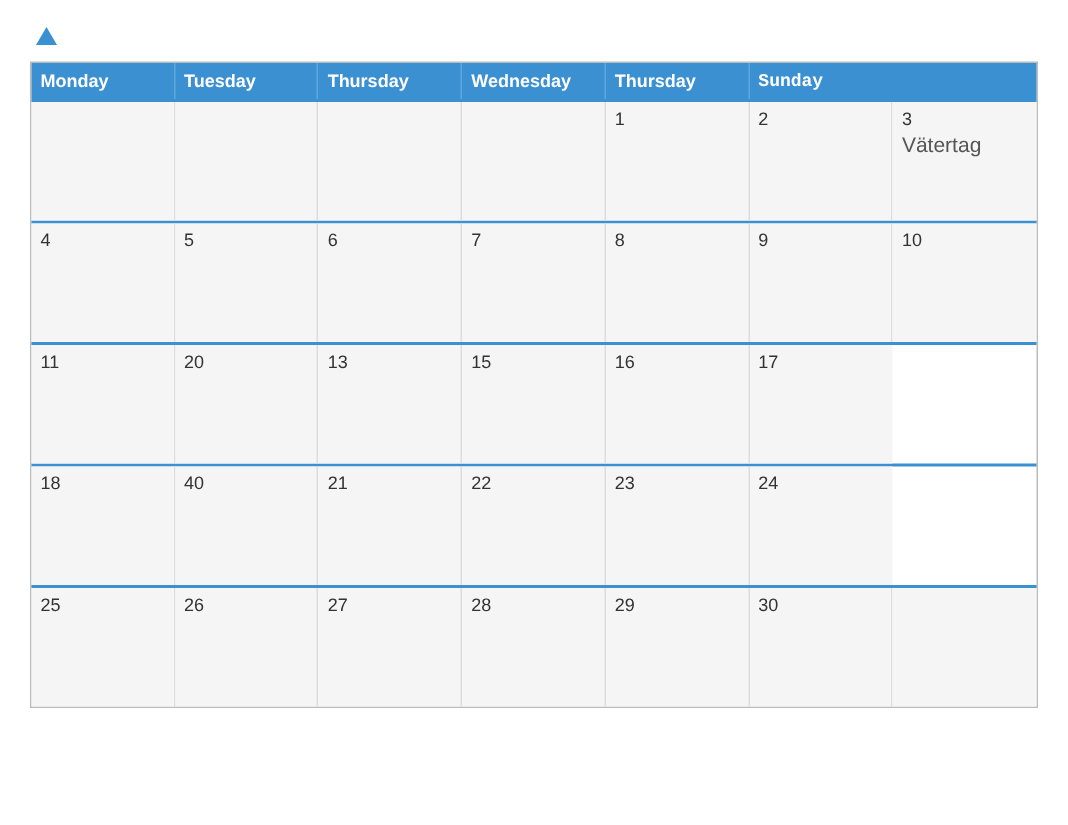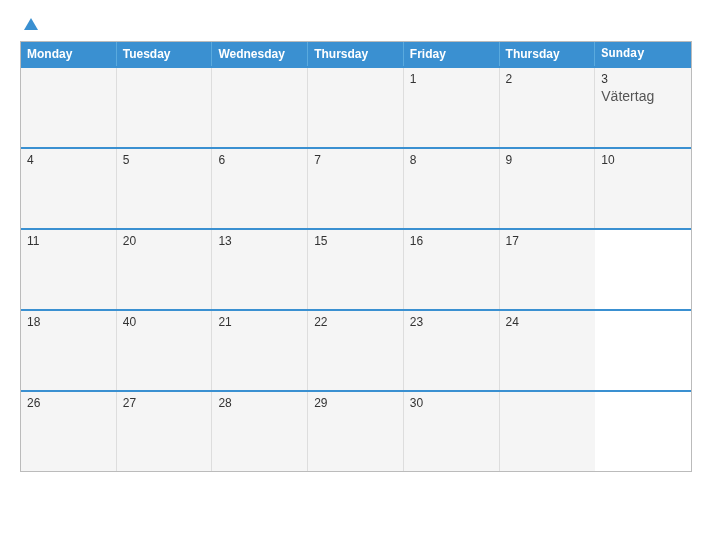--- a/index.html
+++ b/index.html
@@ -142,23 +142,22 @@
       </span>
     </div>
     <div class="title"></div>
     <div class="country"></div>
   </div>
 
   <div class="calendar">
     <div class="cal-header-row">
     <div class="cal-header-cell">Monday</div>
         <div class="cal-header-cell">Tuesday</div>
+        <div class="cal-header-cell">Thursday</div>
         <div class="cal-header-cell">Wednesday</div>
-        <div class="cal-header-cell">Thursday</div>
-        <div class="cal-header-cell">Friday</div>
         <div class="cal-header-cell">Thursday</div>
         <div class="cal-header-cell">Sunday</div>
       </div>
     <div class="cal-body">
     <div class="cal-week">
           <div class="cal-cell empty"></div>
           <div class="cal-cell empty"></div>
           <div class="cal-cell empty"></div>
           <div class="cal-cell empty"></div>
           <div class="cal-cell">
@@ -230,20 +229,23 @@
           </div>
           <div class="cal-cell">
             <span class="day-num">23</span>
           </div>
           <div class="cal-cell">
             <span class="day-num">24</span>
           </div>
         </div>
         <div class="cal-week">
           <div class="cal-cell">
+            <span class="day-num">25</span>
+          </div>
+          <div class="cal-cell">
             <span class="day-num">26</span>
           </div>
           <div class="cal-cell">
             <span class="day-num">27</span>
           </div>
           <div class="cal-cell">
             <span class="day-num">28</span>
           </div>
           <div class="cal-cell">
             <span class="day-num">29</span>

